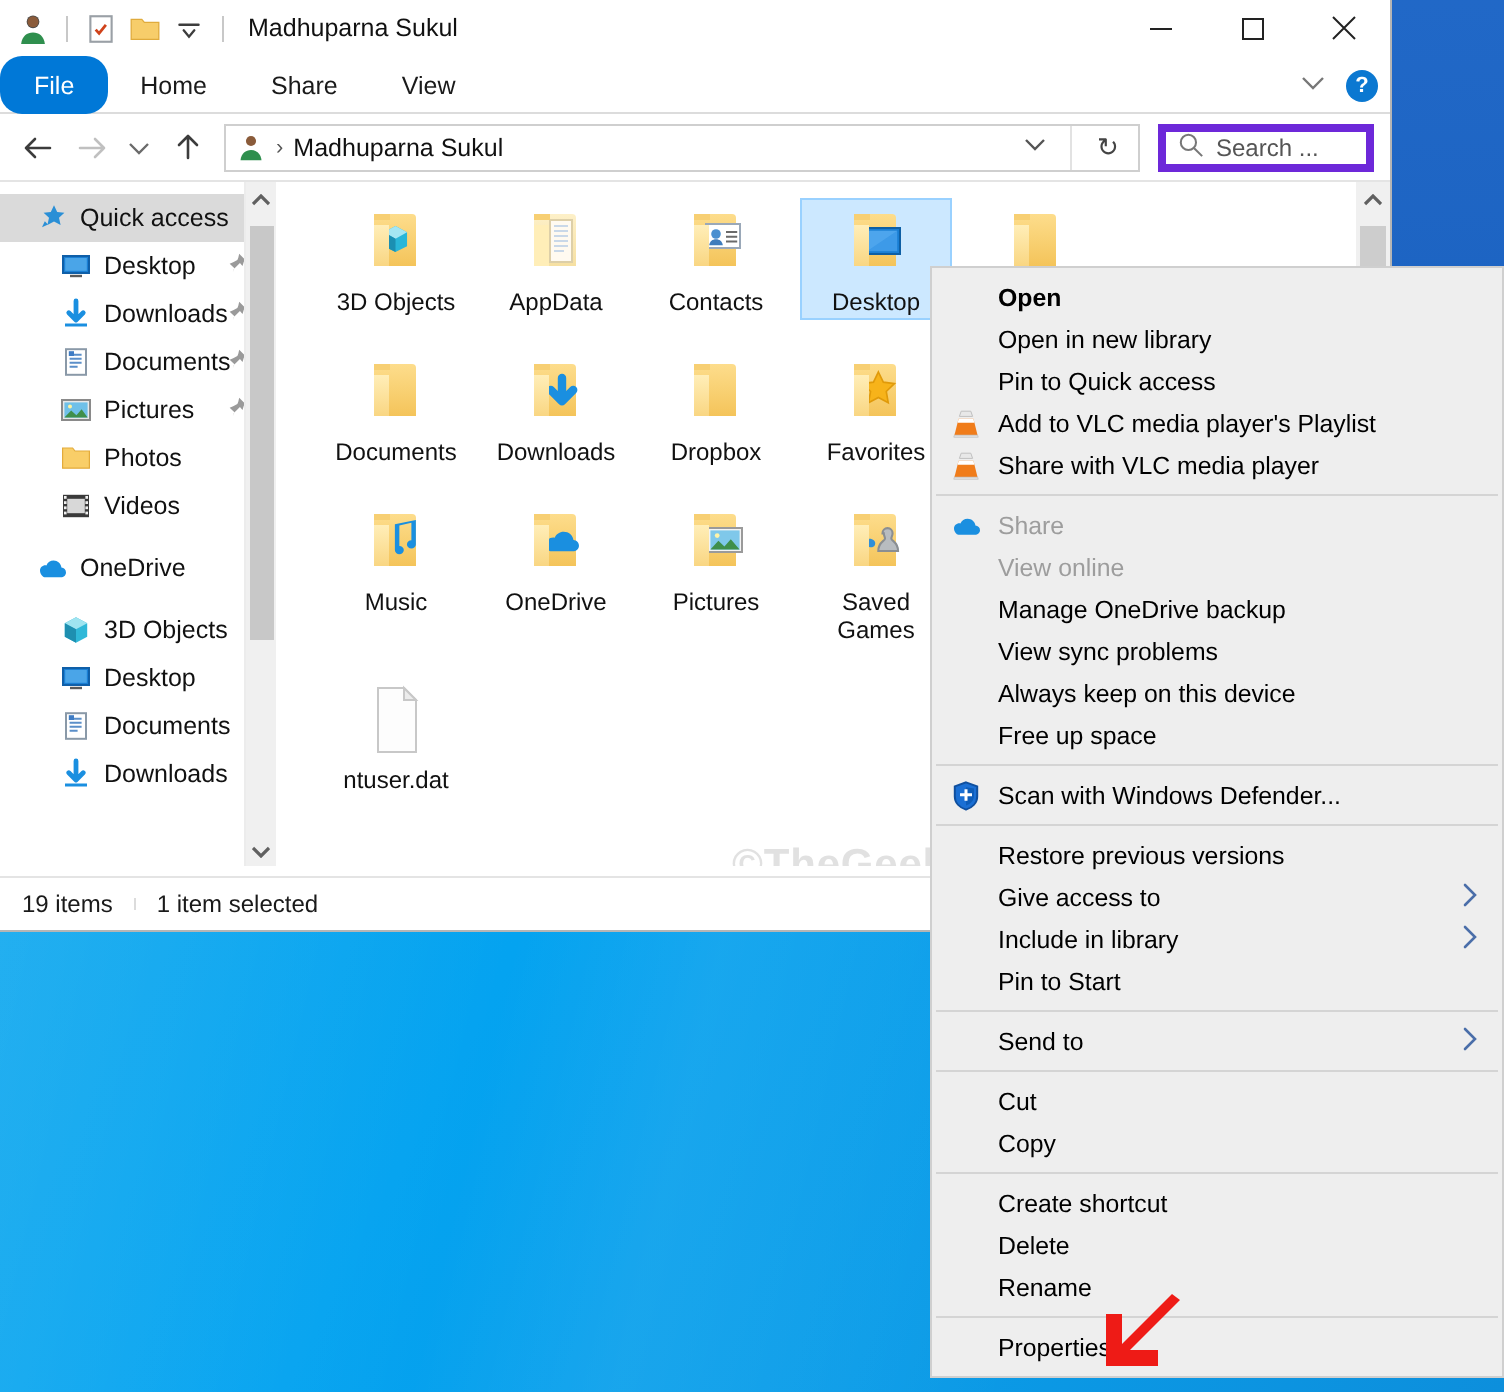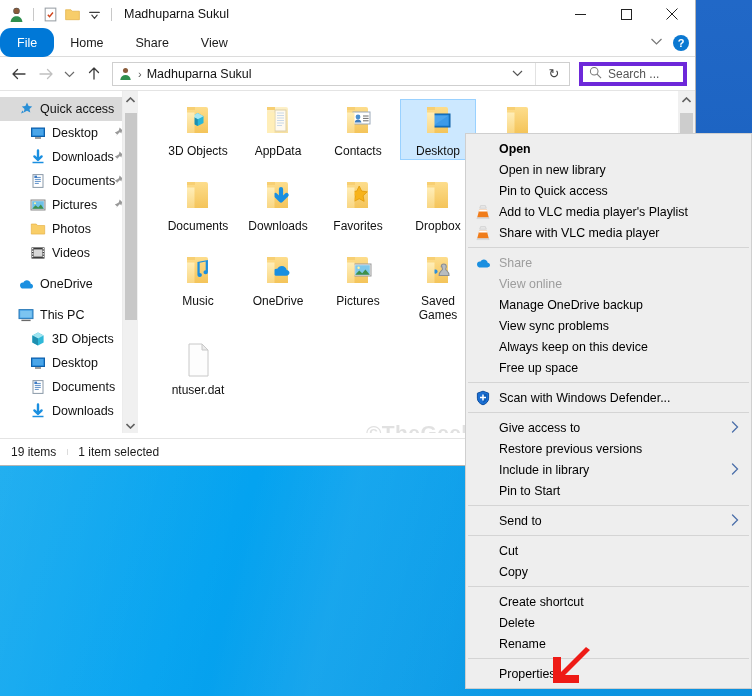--- a/index.html
+++ b/index.html
@@ -434,28 +434,20 @@
               <span class="nav-label">Videos</span>
             </div>
             <div class="nav-spacer"></div>
             <div class="nav-item">
               <span class="nav-ico"><svg width="16" height="16" viewBox="0 0 16 16">
                   <path d="M4.2 12.6h8.2c1.5 0 2.6-1.1 2.6-2.4 0-1.3-1-2.3-2.3-2.4-.2-2-1.9-3.5-3.9-3.5-1.6 0-3 1-3.6 2.4-.2 0-.3-.1-.5-.1-1.5 0-2.7 1.2-2.7 2.7 0 1.6 1.3 3.3 2.2 3.3z" fill="#1a8fe0"></path>
                 </svg></span>
               <span class="nav-label">OneDrive</span>
             </div>
             <div class="nav-spacer"></div>
-            <div class="nav-item">
-              <span class="nav-ico"><svg width="16" height="16" viewBox="0 0 16 16">
-                  <rect x="1" y="2.6" width="14" height="9" fill="#4aa5e8" stroke="#2d7bb8"></rect>
-                  <rect x="2.2" y="3.7" width="11.6" height="6.8" fill="#7cc4f0"></rect>
-                  <path d="M3.4 13.4h9.2" stroke="#6a6a6a" stroke-width="1.4"></path>
-                </svg></span>
-              <span class="nav-label">This PC</span>
-            </div>
             <div class="nav-item indent">
               <span class="nav-ico"><svg width="16" height="16" viewBox="0 0 16 16">
                   <path d="M8 1.6l5.6 3v6.8L8 14.4 2.4 11.4V4.6z" fill="#2fb8d8"></path>
                   <path d="M8 1.6l5.6 3L8 7.6 2.4 4.6z" fill="#9fe4f0"></path>
                   <path d="M8 7.6v6.8L2.4 11.4V4.6z" fill="#1e8fb0"></path>
                 </svg></span>
               <span class="nav-label">3D Objects</span>
             </div>
             <div class="nav-item indent">
               <span class="nav-ico"><svg width="16" height="16" viewBox="0 0 16 16">
@@ -652,44 +644,44 @@
                       <stop offset="0" stop-color="#fddd8c"></stop>
                       <stop offset="1" stop-color="#f4c45a"></stop>
                     </linearGradient>
                     <linearGradient id="ff" x1="0" y1="0" x2="0" y2="1">
                       <stop offset="0" stop-color="#ffeeb8"></stop>
                       <stop offset="1" stop-color="#f9d682"></stop>
                     </linearGradient>
                   </defs>
                   <path d="M12 4h19a2 2 0 0 1 2 2v24H12z" fill="url(#fg)"></path>
                   <path d="M12 4h8v3h-8z" fill="#f7cf73"></path>
+                  <path d="M12 9.5h7.5v20.5H12z" fill="url(#ff)"></path>
+                </svg></div>
+              <div class="item-label">Dropbox</div>
+            </div>
+            <div class="item">
+              <div class="item-icon"><svg width="46" height="38" viewBox="0 0 46 38">
+                  <defs>
+                    <linearGradient id="fg" x1="0" y1="0" x2="0" y2="1">
+                      <stop offset="0" stop-color="#fddd8c"></stop>
+                      <stop offset="1" stop-color="#f4c45a"></stop>
+                    </linearGradient>
+                    <linearGradient id="ff" x1="0" y1="0" x2="0" y2="1">
+                      <stop offset="0" stop-color="#ffeeb8"></stop>
+                      <stop offset="1" stop-color="#f9d682"></stop>
+                    </linearGradient>
+                  </defs>
+                  <path d="M12 4h19a2 2 0 0 1 2 2v24H12z" fill="url(#fg)"></path>
+                  <path d="M12 4h8v3h-8z" fill="#f7cf73"></path>
                   <g transform="translate(16,8)">
                     <path d="M10 0l3 6.2 6.8.9-5 4.8 1.2 6.8L10 15.5 4 18.7l1.2-6.8-5-4.8L7 6.2z" fill="#f7b31a" stroke="#e09a0a" transform="scale(.82)"></path>
                   </g>
                   <path d="M12 9.5h7.5v20.5H12z" fill="url(#ff)"></path>
                 </svg></div>
               <div class="item-label">Favorites</div>
-            </div>
-            <div class="item">
-              <div class="item-icon"><svg width="46" height="38" viewBox="0 0 46 38">
-                  <defs>
-                    <linearGradient id="fg" x1="0" y1="0" x2="0" y2="1">
-                      <stop offset="0" stop-color="#fddd8c"></stop>
-                      <stop offset="1" stop-color="#f4c45a"></stop>
-                    </linearGradient>
-                    <linearGradient id="ff" x1="0" y1="0" x2="0" y2="1">
-                      <stop offset="0" stop-color="#ffeeb8"></stop>
-                      <stop offset="1" stop-color="#f9d682"></stop>
-                    </linearGradient>
-                  </defs>
-                  <path d="M12 4h19a2 2 0 0 1 2 2v24H12z" fill="url(#fg)"></path>
-                  <path d="M12 4h8v3h-8z" fill="#f7cf73"></path>
-                  <path d="M12 9.5h7.5v20.5H12z" fill="url(#ff)"></path>
-                </svg></div>
-              <div class="item-label">Dropbox</div>
             </div>
             <div class="item">
               <div class="item-icon"><svg width="46" height="38" viewBox="0 0 46 38">
                   <defs>
                     <linearGradient id="fg" x1="0" y1="0" x2="0" y2="1">
                       <stop offset="0" stop-color="#fddd8c"></stop>
                       <stop offset="1" stop-color="#f4c45a"></stop>
                     </linearGradient>
                     <linearGradient id="ff" x1="0" y1="0" x2="0" y2="1">
                       <stop offset="0" stop-color="#ffeeb8"></stop>
@@ -890,27 +882,27 @@
       <div class="mi">
         <span class="mi-icon"><svg width="16" height="16" viewBox="0 0 16 16">
             <path d="M8 1.2l5.6 2v5c0 3.2-2.4 5.6-5.6 6.6C4.8 13.8 2.4 11.4 2.4 8.2v-5z" fill="#1a6fd4" stroke="#0f4f9e"></path>
             <path d="M8 3.6v9.2c2.3-.8 4-2.6 4-4.9V4.3z" fill="#0d5cb8"></path>
             <path d="M5 7.4h6M8 4.6v5.8" stroke="#fff" stroke-width="1.5"></path>
           </svg></span>
         <span>Scan with Windows Defender...</span>
       </div>
       <div class="msep"></div>
       <div class="mi">
+        <span>Restore previous versions</span>
+      </div>
+      <div class="mi">
         <span>Give access to</span>
         <span class="mi-arrow"><svg width="8" height="12" viewBox="0 0 8 12">
             <path d="M1.5 1l5 5-5 5" stroke="#4a6ea9" stroke-width="1.3" fill="none" stroke-linecap="round"></path>
           </svg></span>
-      </div>
-      <div class="mi">
-        <span>Restore previous versions</span>
       </div>
       <div class="mi">
         <span>Include in library</span>
         <span class="mi-arrow"><svg width="8" height="12" viewBox="0 0 8 12">
             <path d="M1.5 1l5 5-5 5" stroke="#4a6ea9" stroke-width="1.3" fill="none" stroke-linecap="round"></path>
           </svg></span>
       </div>
       <div class="mi">
         <span>Pin to Start</span>
       </div>

